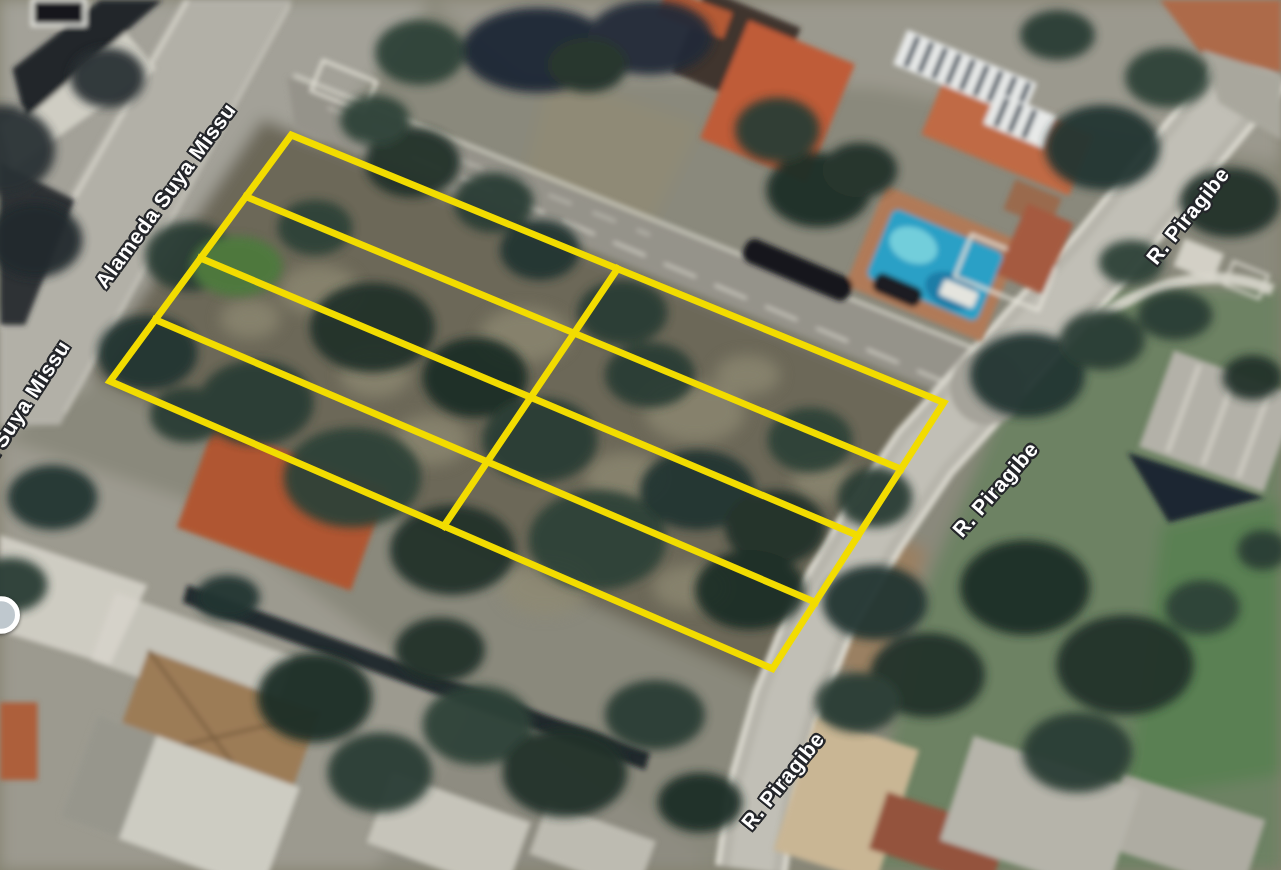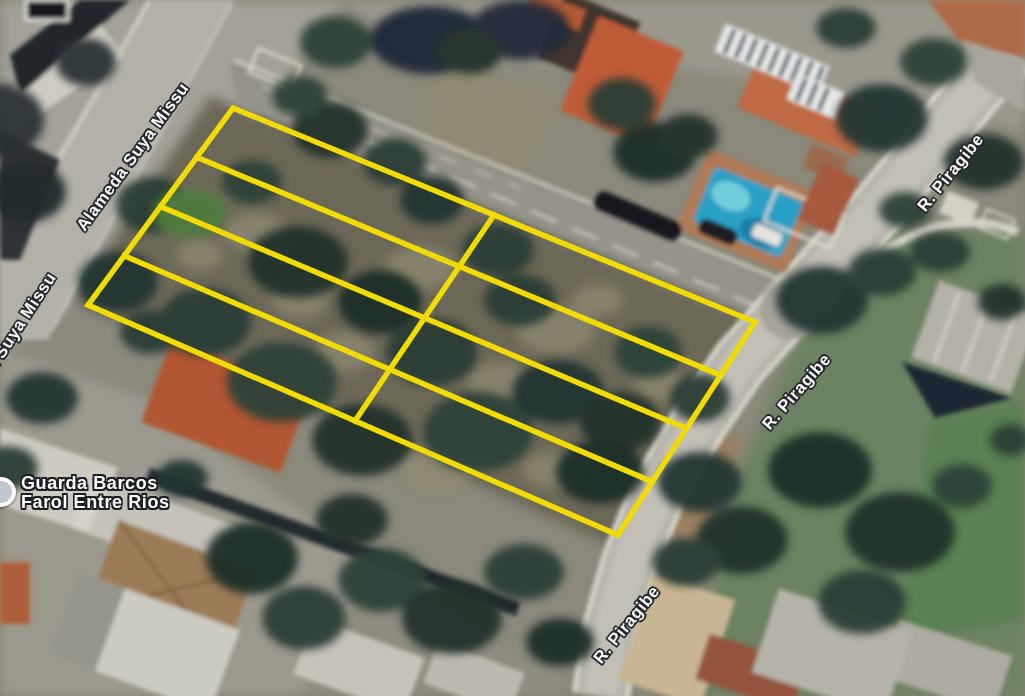--- a/index.html
+++ b/index.html
@@ -257,18 +257,14 @@
   <div class="street-label" style="left:4px;top:349px;--rot:-57deg">Alameda Suya Missu</div>
 
   <div class="street-label" style="left:951px;top:173px;--rot:-51deg">R. Piragibe</div>
 
   <div class="street-label" style="left:797px;top:392px;--rot:-49deg">R. Piragibe</div>
 
   <div class="street-label" style="left:627px;top:625px;--rot:-51deg">R. Piragibe</div>
 
   <div class="poi-icon"></div>
 
-  <div class="poi-label">
-    <div>Guarda Barcos</div>
-    <div>Farol Entre Rios</div>
-  </div>
 
 </div>
 
 </body></html>

